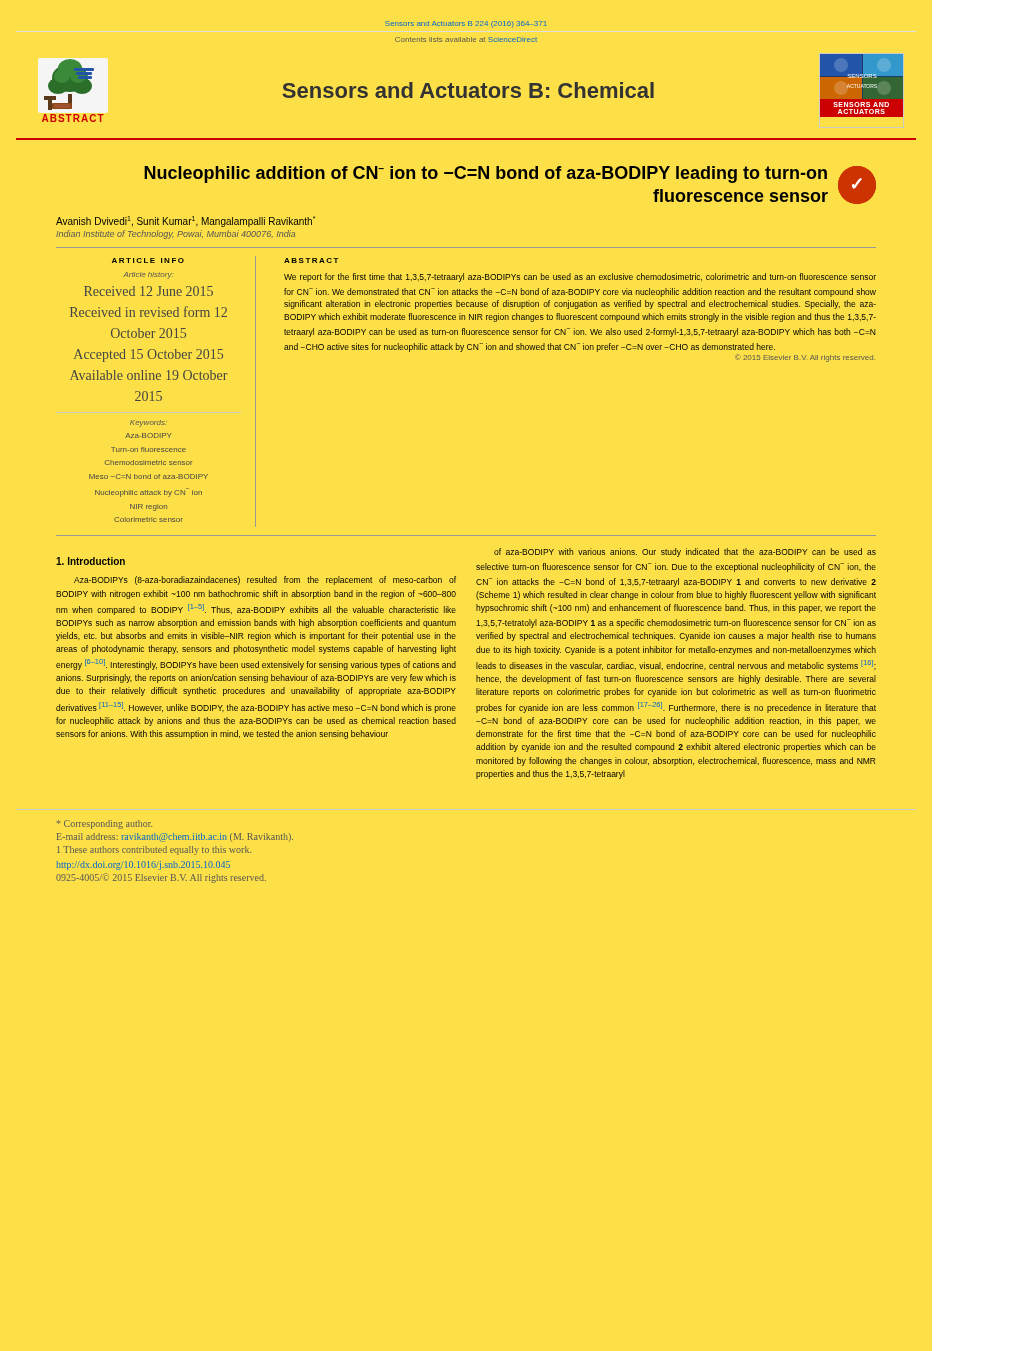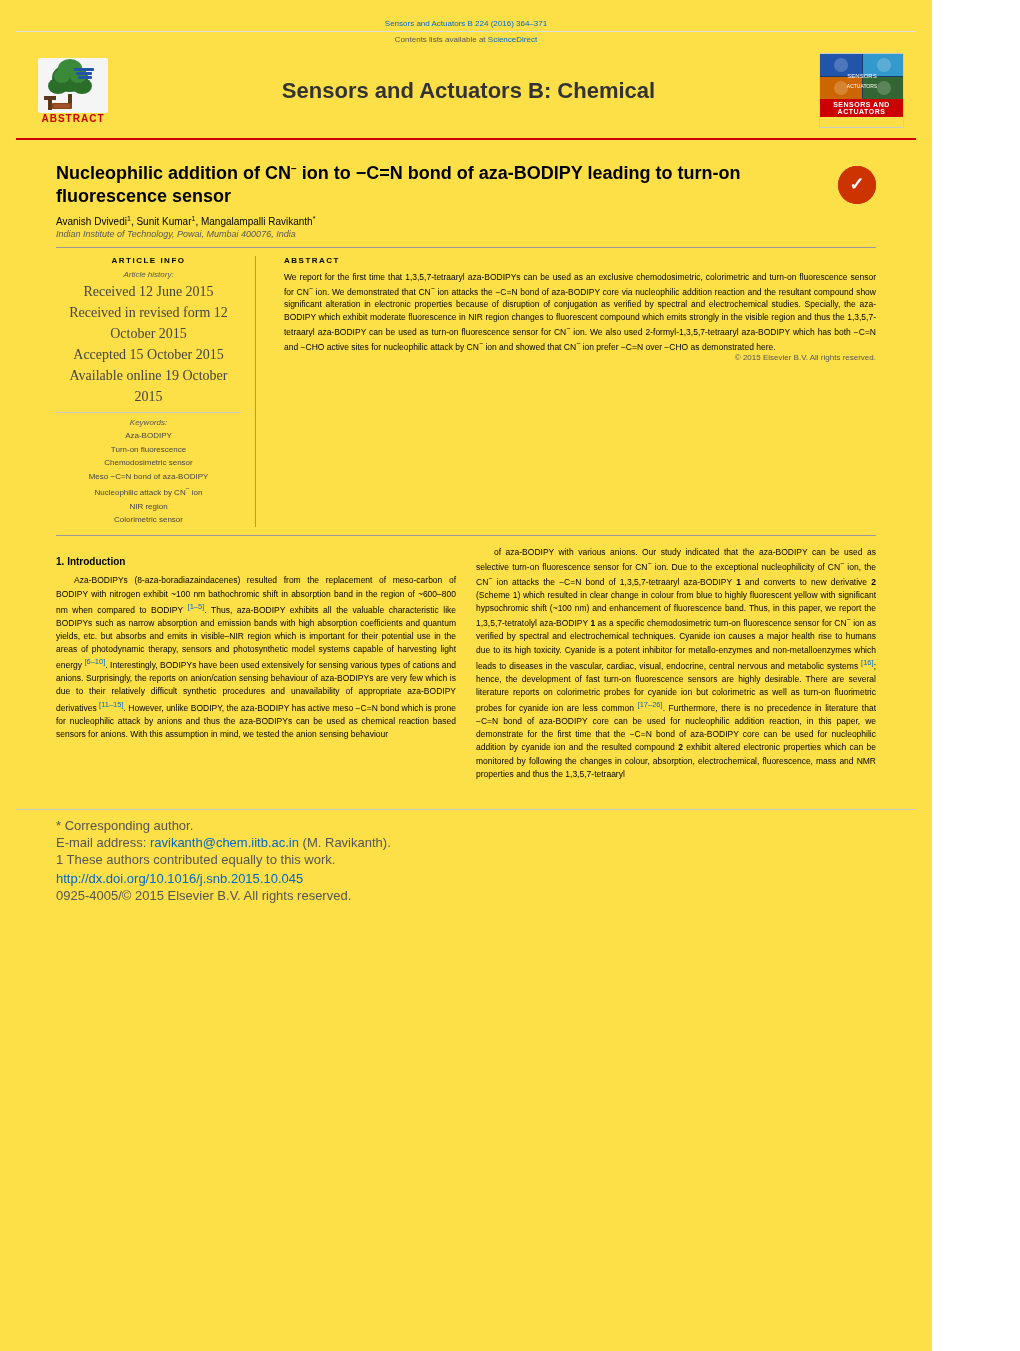--- a/index.html
+++ b/index.html
@@ -97,20 +97,21 @@
     
     .paper-content {
       padding: 10px 40px 10px 40px;
     }
     
     .article-title-section {
       display: flex;
       align-items: flex-start;
       margin: 12px 0 6px 0;
       gap: 10px;
+      text-align: right;
     }
     .article-title {
       flex: 1;
       font-size: 18px;
       font-weight: bold;
       color: #000;
       line-height: 1.3;
       font-family: Arial, sans-serif;
     }
     .article-title sup {
@@ -256,23 +257,23 @@
       color: #0066cc;
       text-decoration: none;
       font-size: 7.5px;
       vertical-align: super;
     }
     
     .page-footer {
       margin-top: 12px;
       border-top: 1px solid #ccc;
       padding: 6px 40px;
-      font-size: 13px;
+      font-size: 10px;
       color: #555;
-      font-family: Liberation Sans, sans-serif;
+      font-family: Liberation Serif, serif;
     }
     .footer-notes {
       margin-bottom: 4px;
     }
     .footer-doi {
       color: #0066cc;
     }
     .footer-line {
       margin: 2px 0;
     }

